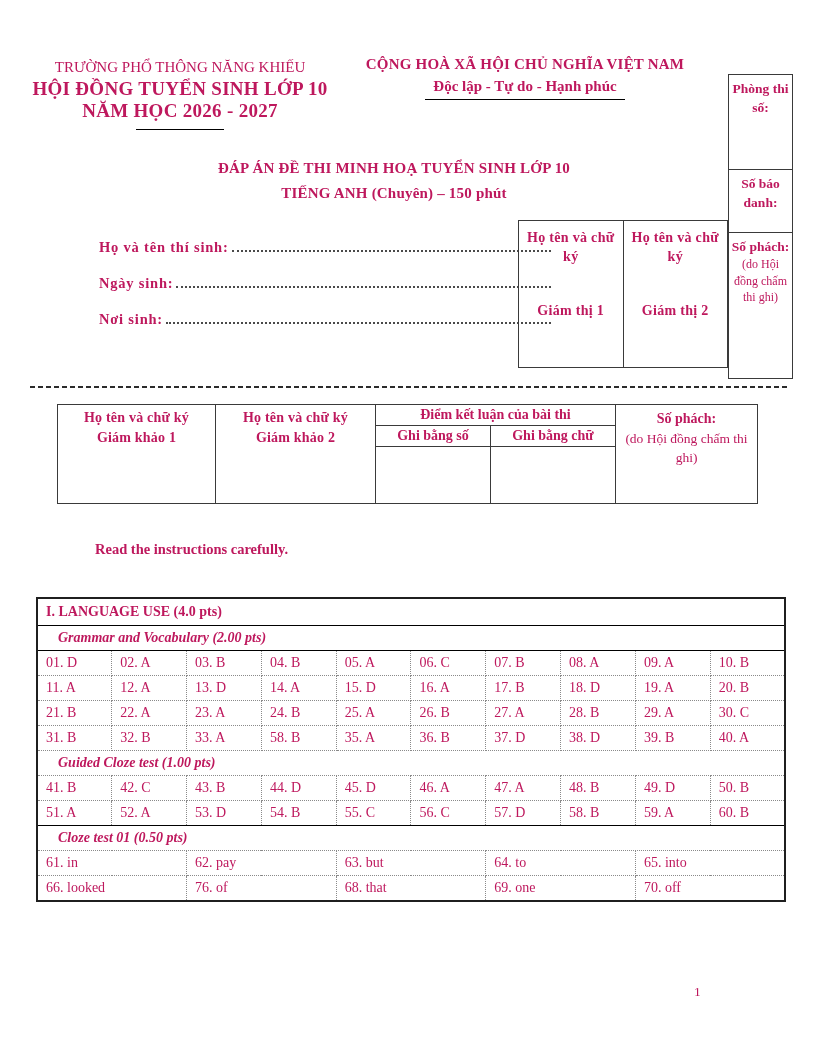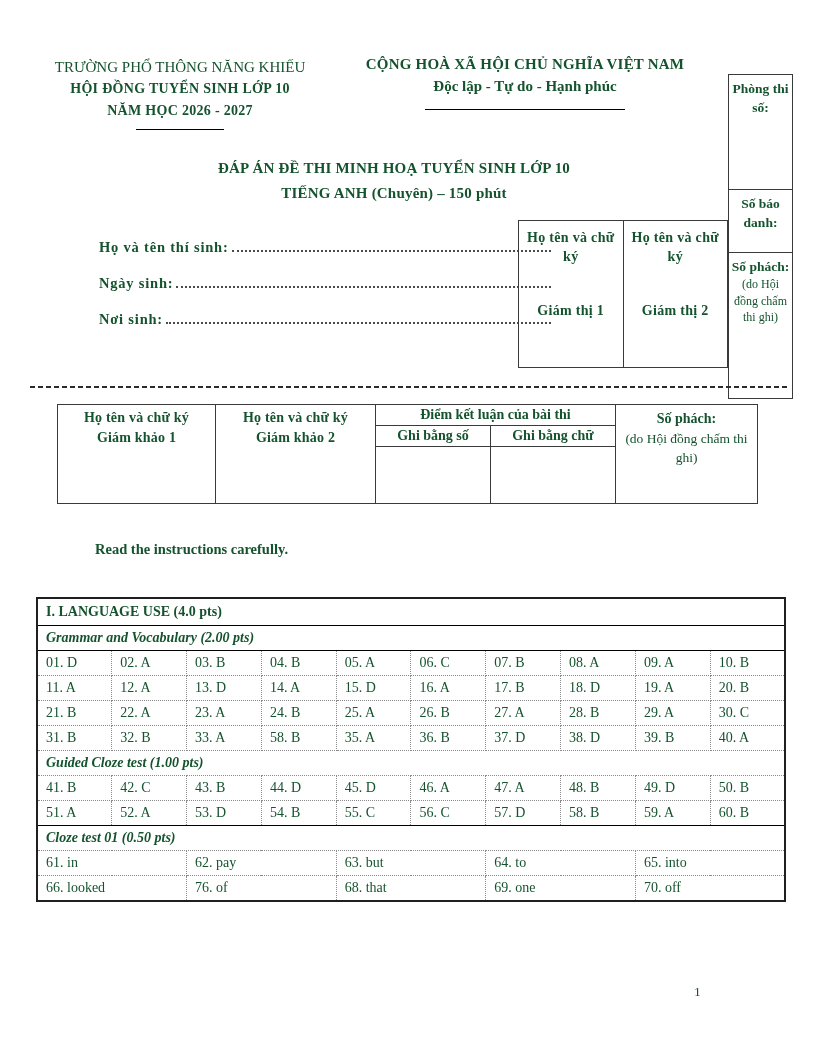--- a/index.html
+++ b/index.html
@@ -1,33 +1,33 @@
 <!DOCTYPE html>
 <html><head>
 <meta charset="utf-8">
 <style>
   * { margin:0; padding:0; box-sizing:border-box; }
   html,body { background:#ffffff; }
   .page {
     position:relative; width:816px; height:1056px; background:#fff;
-    font-family:"Liberation Serif","DejaVu Serif",serif; color:#14532d; overflow:hidden;
+    font-family:"Liberation Serif","DejaVu Serif",serif; color:#be185d; overflow:hidden;
   }
   
   .school-header { position:absolute; left:26px; top:56px; width:308px; text-align:center; line-height:22px; }
   .school-header .l1 { font-size:15px; }
-  .school-header .lb { font-size:14px; font-weight:bold; letter-spacing:.3px; }
+  .school-header .lb { font-size:19px; font-weight:bold; letter-spacing:.3px; }
   .header-rule-left { width:88px; border-top:1.5px solid #000; margin:7px auto 0; }
   .national-header { position:absolute; left:336px; top:53px; width:378px; text-align:center; line-height:22px; }
   .national-header .l1 { font-weight:bold; font-size:15px; letter-spacing:.2px; }
-  .national-header .l2 { font-weight:bold; font-size:15px; display:inline-block; border-bottom:1.5px solid #000; padding:0 8px 12px; }
+  .national-header .l2 { font-weight:bold; font-size:15px; display:inline-block; border-bottom:1.5px solid #000; padding:0 8px 2px; }
   
   .side-boxes { position:absolute; left:728px; top:74px; width:65px; border:1.5px solid #3a3a3a; }
   .side-box { text-align:center; font-weight:bold; font-size:13.5px; line-height:19px; padding-top:4px; }
   .side-box.room { height:94px; }
-  .side-box.reg { height:63px; border-top:1.5px solid #3a3a3a;margin-top:20px; }
+  .side-box.reg { height:63px; border-top:1.5px solid #3a3a3a; }
   .side-box.cipher { height:146px; border-top:1.5px solid #3a3a3a; }
   .cipher-note { font-weight:normal; font-size:12px; line-height:16.5px; }
   
   .doc-title { position:absolute; left:64px; top:156px; width:660px; text-align:center; font-weight:bold; font-size:15px; line-height:25px; letter-spacing:.2px; }
   
   .student-fields { position:absolute; left:55px; top:221px; width:452px;margin-left:44px; }
   .field-row { display:flex; align-items:flex-end; height:36px; }
   .field-label { font-weight:bold; font-size:14.5px; letter-spacing:.8px; padding-bottom:1px; white-space:nowrap; }
   .field-dots { flex:1; border-bottom:2px dotted #4a4a4a; margin:0 0 5px 3px; }
   
@@ -46,21 +46,21 @@
   .score-sub { font-weight:bold; height:21px; vertical-align:middle !important; }
   .blank-row td { height:57px; }
   .cipher-cell .cl { font-weight:bold; line-height:20px; padding-top:2px; }
   .cipher-cell .cn { font-weight:normal; font-size:13.5px; line-height:19px; }
   
   .instructions { position:absolute; left:95px; top:540px; font-weight:bold; font-size:14.5px; line-height:19.5px; }
   
   .answer-table { position:absolute; left:36px; top:597px; width:750px; border-collapse:collapse; table-layout:fixed; border:2px solid #1f1f1f; }
   .answer-table td { font-size:14px; overflow:hidden; white-space:nowrap; }
   .sec-main td { font-weight:bold; padding:5px 8px; height:19px; border-bottom:1px solid #000; }
-  .sec-sub td { font-weight:bold; font-style:italic; padding:4px 8px; height:18px; }
+  .sec-sub td { font-weight:bold; font-style:italic; padding:4px 20px; height:18px; }
   .sec-sub-0 td { border-bottom:1px solid #000; }
   .sec-sub-1 td { border-top:1px dotted #8a8a8a; border-bottom:1px dotted #8a8a8a; }
   .sec-sub-2 td { border-top:1px solid #000; border-bottom:1px dotted #8a8a8a; }
   .ans-row td { border:1px dotted #8a8a8a; padding:4px 0 4px 8px; height:21px; }
   
   .page-number { position:absolute; left:694px; top:984px; font-size:13.5px; }
 </style>
 </head>
 <body>
 

